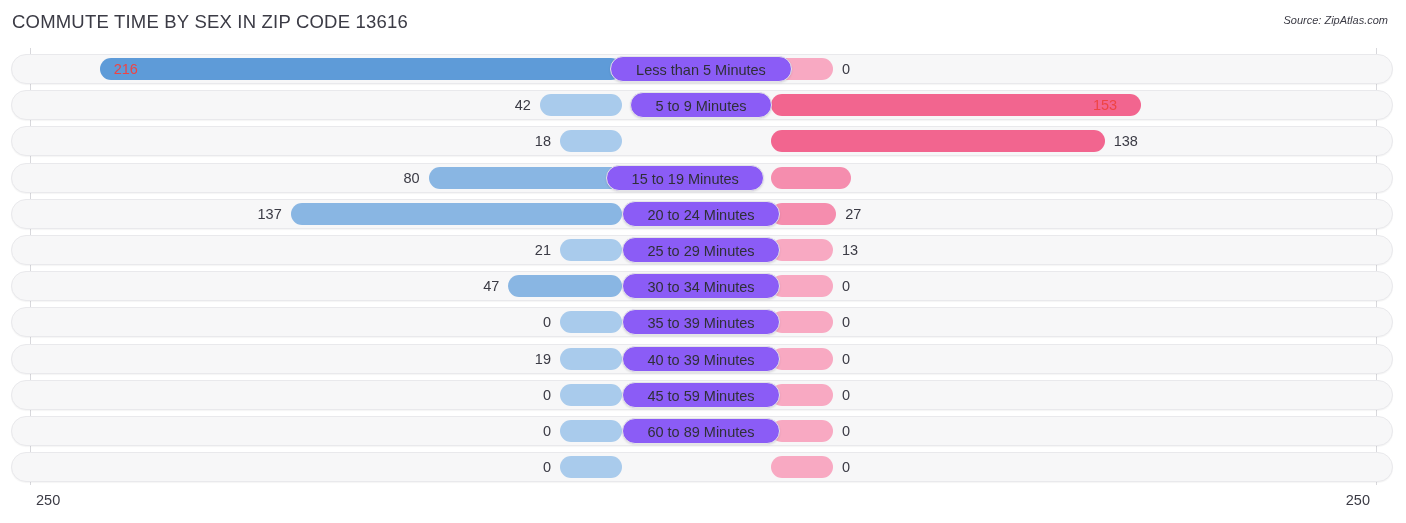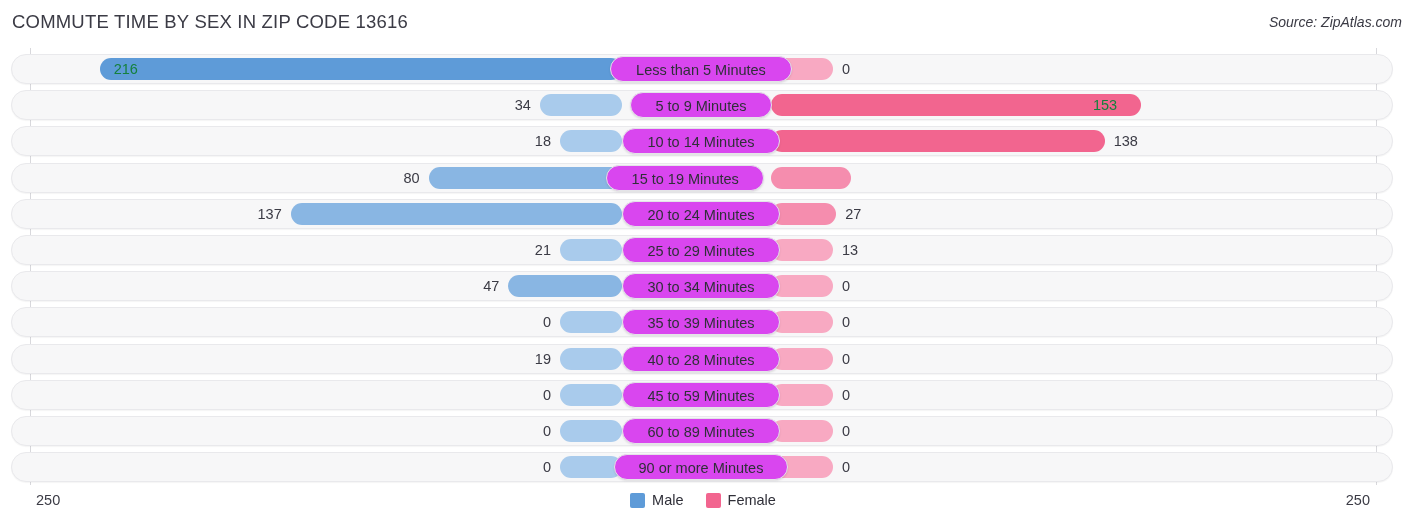--- a/index.html
+++ b/index.html
@@ -13,22 +13,22 @@
     position:relative;
   }
   
   #header{position:absolute;left:0;top:0;width:1406px;height:44px;}
   #chart-title{
     position:absolute;left:12px;top:11px;
     font-size:18.5px;letter-spacing:.2px;color:#3b3b45;
     white-space:nowrap;
   }
   #source-label{
-    position:absolute;right:4px;top:14px;
-    font-size:14px;font-style:italic;color:#3b3b45;
+    position:absolute;right:18px;top:14px;
+    font-size:11px;font-style:italic;color:#3b3b45;
     white-space:nowrap;
   }
   
   #plot{position:absolute;left:0;top:48px;width:1406px;height:437px;}
   .gridline{position:absolute;top:0;height:437px;width:1px;background:#d8d8dc;}
   #grid-left{left:30px;}
   #grid-right{left:1376px;}
 
   .row{
     position:absolute;left:11px;width:1382px;height:30px;
@@ -45,27 +45,27 @@
     border-radius:11px;
     box-sizing:border-box;
   }
   .bar-male{}
   .bar-female{}
 
   .val{
     position:absolute;top:3px;height:22px;line-height:22px;
     font-size:14.5px;color:#3b3b45;white-space:nowrap;
   }
-  .val.inside{color:#15803d;}
+  .val.inside{color:#ef4444;}
   .val.male-out{text-align:right;}
   .val.female-out{text-align:left;}
 
   .pill{
     position:absolute;top:1px;height:26px;line-height:26px;
-    background:#d946ef;
+    background:#8b5cf6;
     border:1px solid #e4e4e8;
     border-radius:13px;
     font-size:14.5px;color:#2f2f38;
     text-align:center;white-space:nowrap;
     box-shadow:0 1px 2px rgba(0,0,0,.10);
     padding:0 14px;
     box-sizing:border-box;
   }
 
   
@@ -97,33 +97,32 @@
           <div class="bar bar-male" style="left: 87.712px; width: 522.288px; background: rgb(94, 155, 216);"></div>
           <div class="val inside" style="left: 101.712px;">216</div>
           <div class="bar bar-female" style="left: 759px; width: 62px; background: rgb(248, 169, 194);"></div>
           <div class="val female-out" style="left: 830px;">0</div>
           <div class="pill" style="left: 597.575px; width: 182.85px;">Less than 5 Minutes</div>
         </div>
       </div>
       <div class="row" style="top: 42.2px;">
         <div class="rowinner">
           <div class="bar bar-male" style="left: 527.788px; width: 82.212px; background: rgb(169, 203, 236);"></div>
-          <div class="val male-out" style="left: 463.788px; width: 55px;">34</div>
+          <div class="val male-out" style="left: 463.788px; width: 55px;">42</div>
           <div class="bar bar-female" style="left: 759px; width: 369.954px; background: rgb(242, 101, 143);"></div>
           <div class="val inside" style="left: 1080.95px;">153</div>
           <div class="pill" style="left: 617.95px; width: 142.1px;">5 to 9 Minutes</div>
         </div>
       </div>
       <div class="row" style="top: 78.4px;">
         <div class="rowinner">
           <div class="bar bar-male" style="left: 548px; width: 62px; background: rgb(169, 203, 236);"></div>
           <div class="val male-out" style="left: 484px; width: 55px;">18</div>
           <div class="bar bar-female" style="left: 759px; width: 333.684px; background: rgb(242, 101, 143);"></div>
           <div class="val female-out" style="left: 1101.68px;">138</div>
-          <div class="pill" style="left: 609.8px; width: 158.4px;">10 to 14 Minutes</div>
         </div>
       </div>
       <div class="row" style="top: 114.6px;">
         <div class="rowinner">
           <div class="bar bar-male" style="left: 416.56px; width: 193.44px; background: rgb(137, 182, 227);"></div>
           <div class="val male-out" style="left: 352.56px; width: 55px;">80</div>
           <div class="bar bar-female" style="left: 759px; width: 79.794px; background: rgb(245, 141, 174);"></div>
           <div class="val female-out" style="left: 847.794px; margin-top: 40px;">33</div>
           <div class="pill" style="left: 594px; width: 158.4px;">15 to 19 Minutes</div>
         </div>
@@ -163,21 +162,21 @@
           <div class="val female-out" style="left: 830px;">0</div>
           <div class="pill" style="left: 609.8px; width: 158.4px;">35 to 39 Minutes</div>
         </div>
       </div>
       <div class="row" style="top: 295.6px;">
         <div class="rowinner">
           <div class="bar bar-male" style="left: 548px; width: 62px; background: rgb(169, 203, 236);"></div>
           <div class="val male-out" style="left: 484px; width: 55px;">19</div>
           <div class="bar bar-female" style="left: 759px; width: 62px; background: rgb(248, 169, 194);"></div>
           <div class="val female-out" style="left: 830px;">0</div>
-          <div class="pill" style="left: 609.8px; width: 158.4px;">40 to 28 Minutes</div>
+          <div class="pill" style="left: 609.8px; width: 158.4px;">40 to 39 Minutes</div>
         </div>
       </div>
       <div class="row" style="top: 331.8px;">
         <div class="rowinner">
           <div class="bar bar-male" style="left: 548px; width: 62px; background: rgb(169, 203, 236);"></div>
           <div class="val male-out" style="left: 484px; width: 55px;">0</div>
           <div class="bar bar-female" style="left: 759px; width: 62px; background: rgb(248, 169, 194);"></div>
           <div class="val female-out" style="left: 830px;">0</div>
           <div class="pill" style="left: 609.8px; width: 158.4px;">45 to 59 Minutes</div>
         </div>
@@ -190,32 +189,21 @@
           <div class="val female-out" style="left: 830px;">0</div>
           <div class="pill" style="left: 609.8px; width: 158.4px;">60 to 89 Minutes</div>
         </div>
       </div>
       <div class="row" style="top: 404.2px;">
         <div class="rowinner">
           <div class="bar bar-male" style="left: 548px; width: 62px; background: rgb(169, 203, 236);"></div>
           <div class="val male-out" style="left: 484px; width: 55px;">0</div>
           <div class="bar bar-female" style="left: 759px; width: 62px; background: rgb(248, 169, 194);"></div>
           <div class="val female-out" style="left: 830px;">0</div>
-          <div class="pill" style="left: 601.65px; width: 174.7px;">90 or more Minutes</div>
         </div>
       </div>
     </div>
 </div>
 
 <div id="footer">
   <div id="axis-left">250</div>
   <div id="axis-right">250</div>
-  <div id="legend">
-      <div class="legend-item">
-        <span class="legend-swatch" style="background: rgb(94, 155, 216);"></span>
-        <span class="legend-label">Male</span>
-      </div>
-      <div class="legend-item">
-        <span class="legend-swatch" style="background: rgb(242, 101, 143);"></span>
-        <span class="legend-label">Female</span>
-      </div>
-    </div>
 </div>
 
 </body></html>

